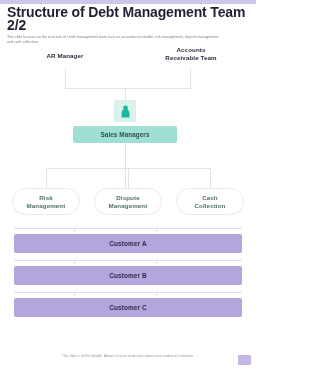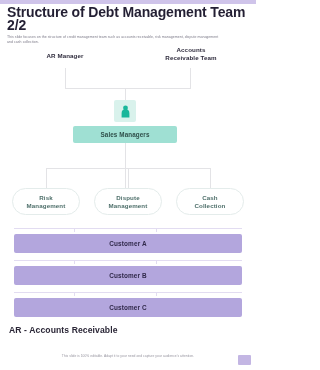--- a/index.html
+++ b/index.html
@@ -298,17 +298,16 @@
     </div>
 
     <div class="cust-group">
       <div class="cust-connector-h"></div>
       <div class="cust-tick" style="left:74px;"></div>
       <div class="cust-tick" style="left:156px;"></div>
       <div class="cust-bar">Customer C</div>
     </div>
   </div>
 
-  <div class="footer-heading">AR - Accounts Receivable</div>
   <div class="footer-note">This slide is 100% editable. Adapt it to your need and capture your audience's attention.</div>
   <div class="corner-square"></div>
 
 </div>
 
 </body></html>

